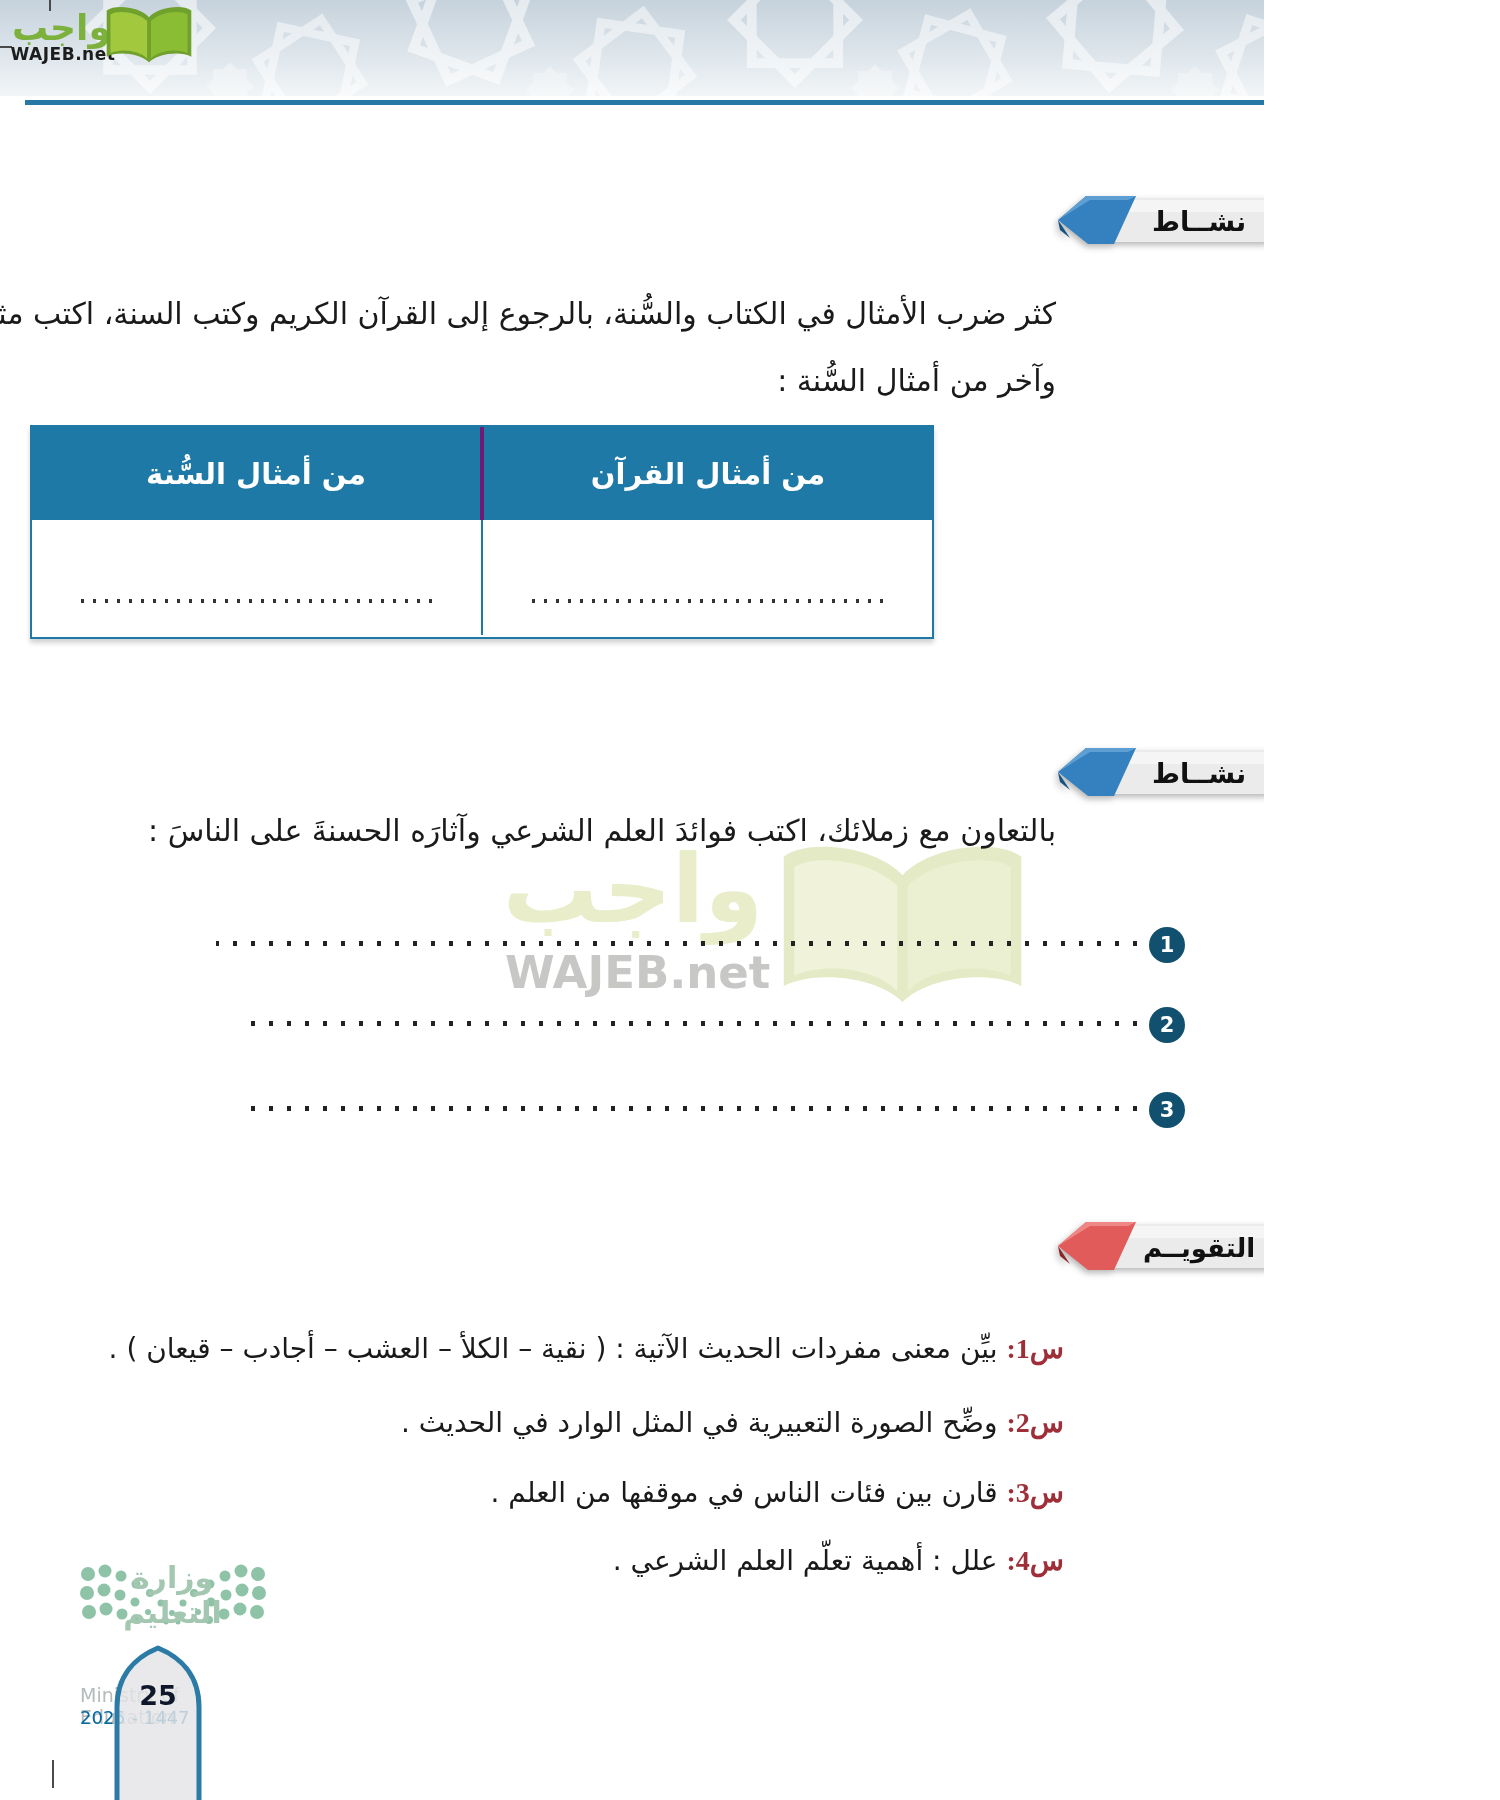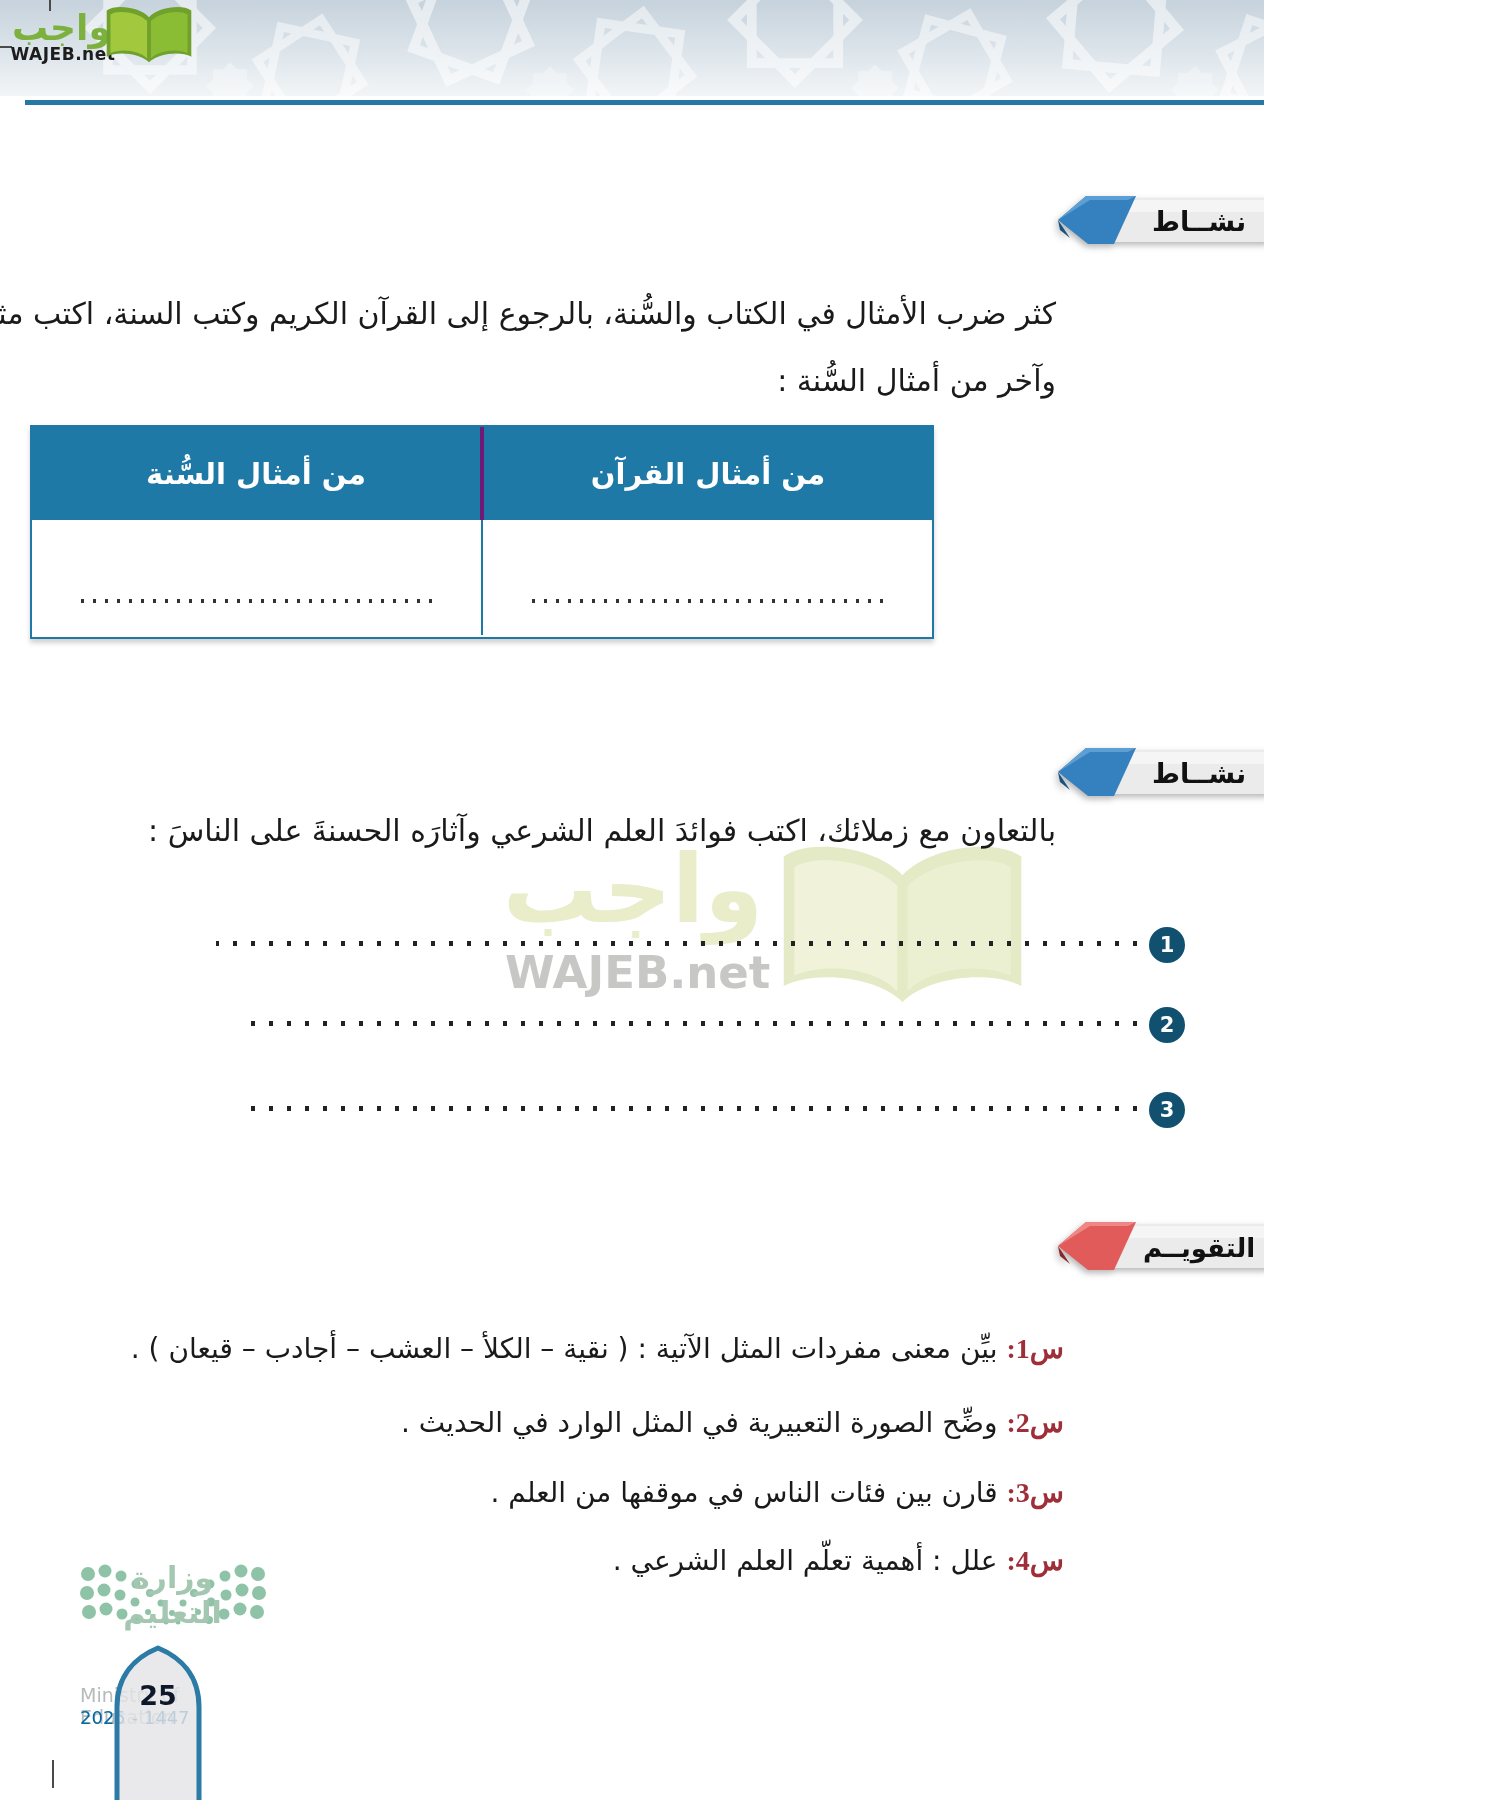--- a/index.html
+++ b/index.html
@@ -167,21 +167,21 @@
     <path d="M84,8 H226 Q234,8 234,16 V44 Q234,52 226,52 H62 Z" fill="#ebebeb"></path>
     <path d="M84,10 H230 V22 H76 Z" fill="#ffffff" opacity="0.5"></path>
     <path d="M18,30 L30,48 L20,40 Z" fill="#8c2626"></path>
     <path d="M18,30 L46,6 L96,6 L74,54 L48,54 Z" fill="#e25b5b"></path>
     <path d="M18,30 L46,6 L96,6 L88,10 L50,10 Z" fill="#ef8787"></path>
     <text x="159" y="41" text-anchor="middle" font-size="26" font-weight="bold" fill="#111">التقويــم</text>
   </svg>
 
   <div class="question" style="top:1332px;">
     <span class="qprefix">س1:</span>
-    <span>بيِّن معنى مفردات المثل الآتية : ( نقية – الكلأ – العشب – أجادب – قيعان ) .</span>
+    <span>بيِّن معنى مفردات الحديث الآتية : ( نقية – الكلأ – العشب – أجادب – قيعان ) .</span>
   </div>
   <div class="question" style="top:1406px;margin-left:36px;">
     <span class="qprefix">س2:</span>
     <span>وضِّح الصورة التعبيرية في المثل الوارد في الحديث .</span>
   </div>
   <div class="question" style="top:1476px;">
     <span class="qprefix">س3:</span>
     <span>قارن بين فئات الناس في موقفها من العلم .</span>
   </div>
   <div class="question" style="top:1544px;">

